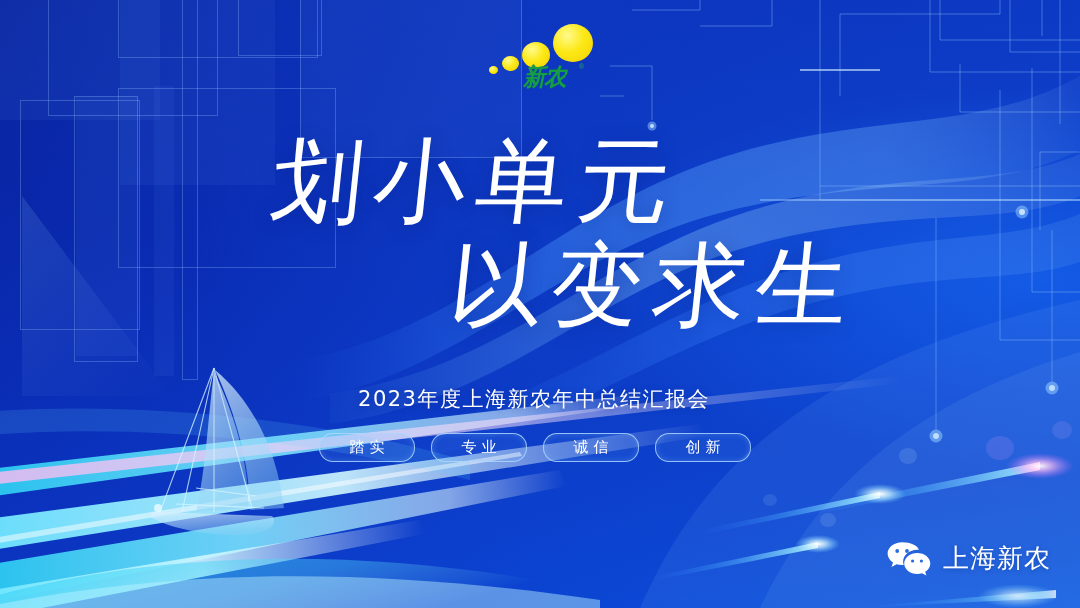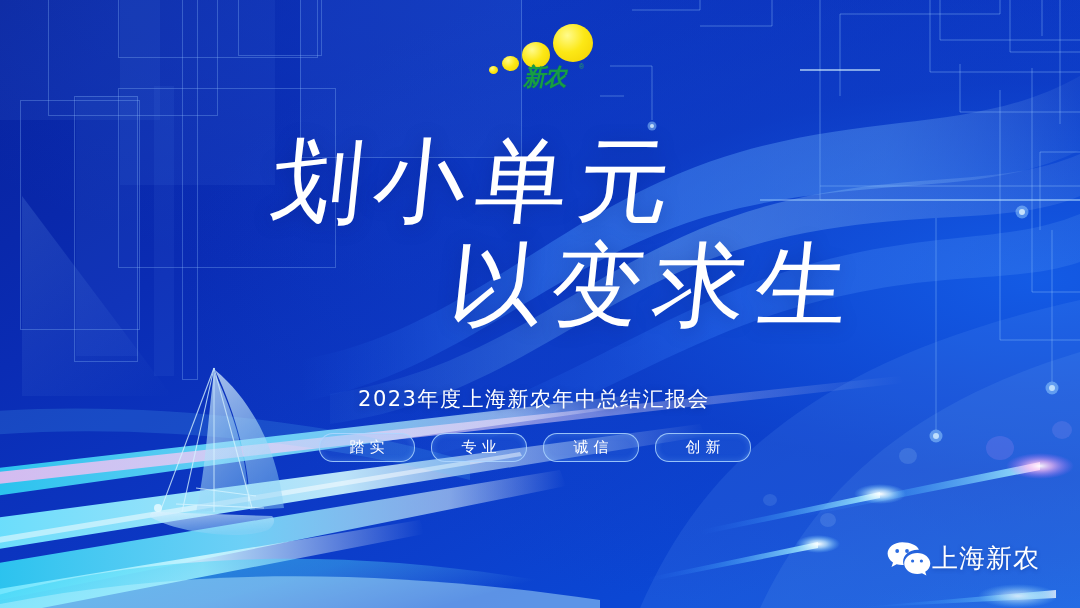--- a/index.html
+++ b/index.html
@@ -84,21 +84,21 @@
     font-family:"DejaVu Sans", sans-serif;
     font-size:15px; letter-spacing:5px; text-indent:5px;
     color:#FFFFFF;
     background:rgba(120,185,255,0.10);
     box-shadow:0 0 6px rgba(140,200,255,0.25) inset;
   }
 
   
   #watermark{
     position:absolute; left:886px; top:540px;
-    display:flex; align-items:center; gap:0;
+    display:flex; align-items:center; gap:11px;
   }
   #wmText{
     font-family:"DejaVu Sans", sans-serif;
     font-size:26px; letter-spacing:1px; color:#FFFFFF; font-weight:500;
     text-shadow:0 1px 4px rgba(0,40,130,0.45);
   }
 </style>
 </head>
 <body>
 

